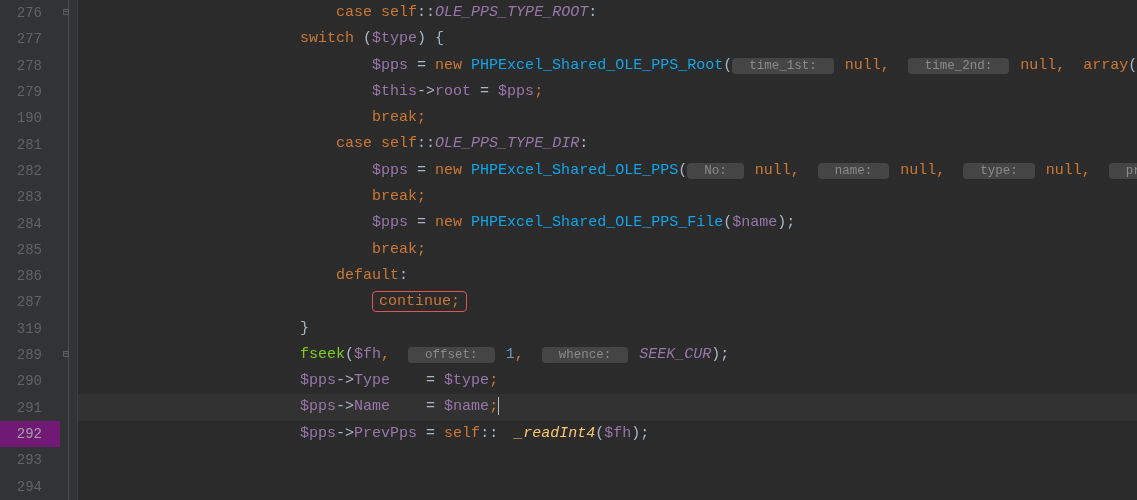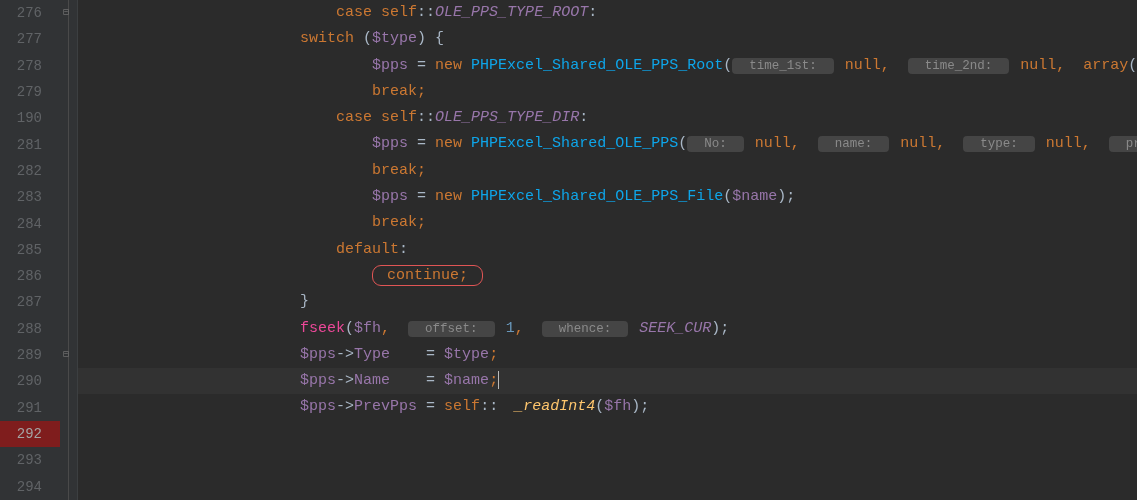--- a/index.html
+++ b/index.html
@@ -71,44 +71,44 @@
   .code-line {
     height: 26.3px;
     line-height: 26.3px;
     white-space: pre;
     padding-left: 6px;
   }
   .hl-row {
     background: #323232;
   }
   .hl-gutter {
-    background: #7f1d1d;
+    background: #701a75;
     color: #a4a3a3;
   }
   .kw { color: #cc7832; }
   .var { color: #9876aa; }
   .const-italic { color: #9876aa; font-style: italic; }
-  .fn { color: #ec4899; margin-top: 31px; }
+  .fn { color: #84cc16; margin-top: 31px; }
   .fn-italic { color: #ffc66d; font-style: italic; margin-left: 16px; }
   .cls { color: #0ea5e9; }
   .op { color: #a9b7c6; }
   .punc { color: #cc7832; }
   .param-hint {
     background: #454545;
     color: #8a8a8a;
     font-size: 12.5px;
     padding: 1px 17px;
     border-radius: 4px;
     margin-right: 2px;
   }
   .num { color: #6897bb; }
   .err-box {
     border: 1px solid #e05555;
-    padding: 1px 14px;
-    border-radius: 9px;
+    padding: 1px 6px;
+    border-radius: 4px;
   }
   .caret {
     border-left: 1px solid #bbbbbb;
     display: inline-block;
     height: 18px;
     vertical-align: middle;
   }
 </style>
 </head>
 <body>
@@ -120,21 +120,21 @@
     <div class="gutter-line">278</div>
     <div class="gutter-line">279</div>
     <div class="gutter-line">190</div>
     <div class="gutter-line">281</div>
     <div class="gutter-line">282</div>
     <div class="gutter-line">283</div>
     <div class="gutter-line">284</div>
     <div class="gutter-line">285</div>
     <div class="gutter-line">286</div>
     <div class="gutter-line">287</div>
-    <div class="gutter-line">288</div>
+    <div class="gutter-line">319</div>
     <div class="gutter-line">289</div>
     <div class="gutter-line">290</div>
     <div class="gutter-line">291</div>
     <div class="gutter-line hl-gutter">292</div>
     <div class="gutter-line">293</div>
     <div class="gutter-line">294</div>
   </div>
 
   <div class="fold-gutter">
     <div class="fold-cell">
@@ -199,20 +199,21 @@
   </div>
 
   <div class="code">
 
     <div class="code-line"><span>                            </span><span class="kw">case</span><span> </span><span class="kw">self</span><span class="op">::</span><span class="const-italic">OLE_PPS_TYPE_ROOT</span><span class="op">:</span></div>
 
     <div class="code-line"><span>                        </span><span class="kw">switch</span><span class="op"> (</span><span class="var">$type</span><span class="op">) {</span></div>
 
     <div class="code-line"><span>                                </span><span class="var">$pps</span><span class="op"> = </span><span class="kw">new</span><span> </span><span class="cls">PHPExcel_Shared_OLE_PPS_Root</span><span class="op">(</span><span class="param-hint">time_1st:</span><span class="kw"> null</span><span class="punc">,  </span><span class="param-hint">time_2nd:</span><span class="kw"> null</span><span class="punc">,  </span><span class="kw">array</span><span class="op">());</span></div>
 
+    <div class="code-line"><span>                                </span><span class="var">$this</span><span class="op">-&gt;</span><span class="var">root</span><span class="op"> = </span><span class="var">$pps</span><span class="punc">;</span></div>
 
     <div class="code-line"><span>                                </span><span class="kw">break</span><span class="punc">;</span></div>
 
     <div class="code-line"><span>                            </span><span class="kw">case</span><span> </span><span class="kw">self</span><span class="op">::</span><span class="const-italic">OLE_PPS_TYPE_DIR</span><span class="op">:</span></div>
 
     <div class="code-line"><span>                                </span><span class="var">$pps</span><span class="op"> = </span><span class="kw">new</span><span> </span><span class="cls">PHPExcel_Shared_OLE_PPS</span><span class="op">(</span><span class="param-hint">No:</span><span class="kw"> null</span><span class="punc">,  </span><span class="param-hint">name:</span><span class="kw"> null</span><span class="punc">,  </span><span class="param-hint">type:</span><span class="kw"> null</span><span class="punc">,  </span><span class="param-hint">prev:</span><span class="kw"> null</span><span class="punc">,  </span></div>
 
     <div class="code-line"><span>                                </span><span class="kw">break</span><span class="punc">;</span></div>
 
 

